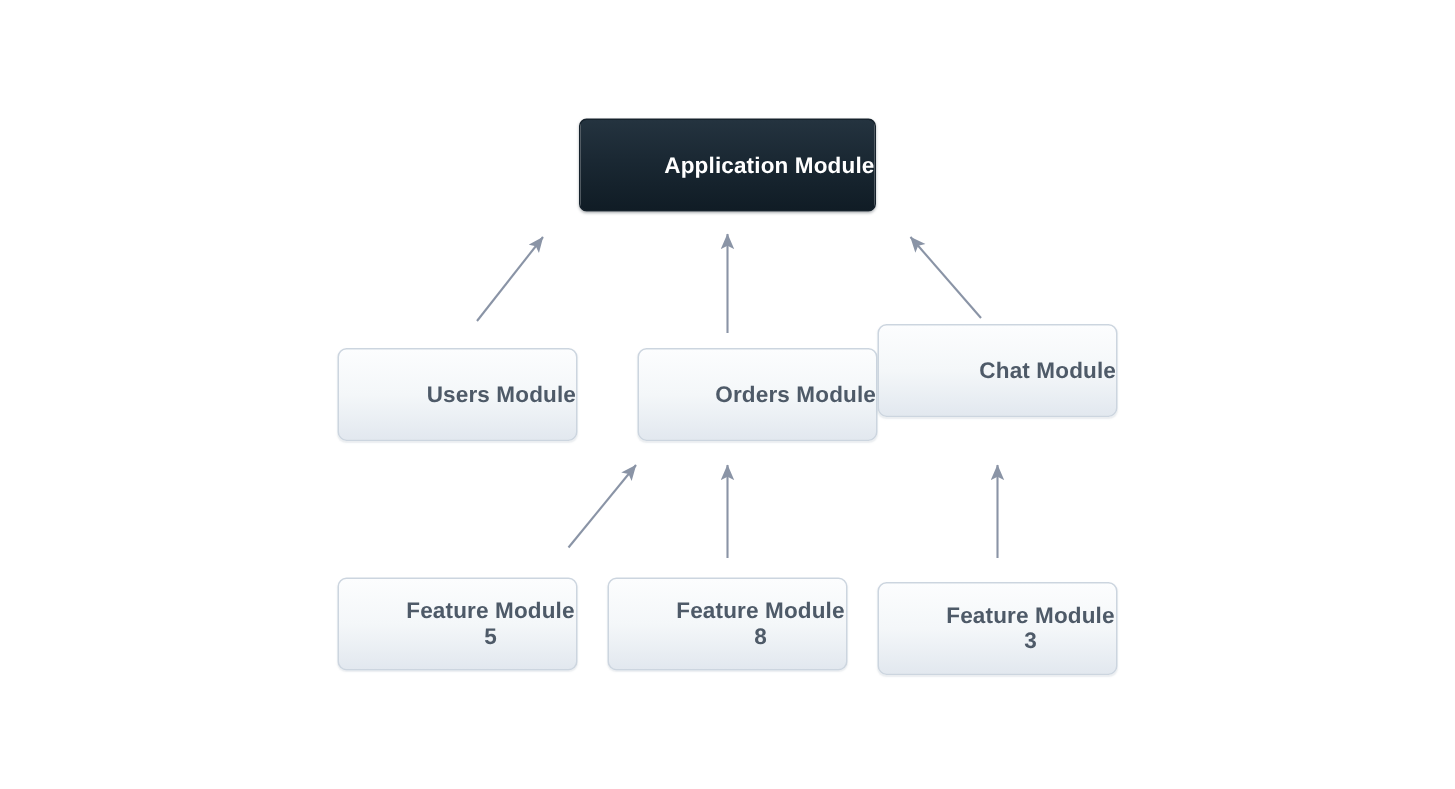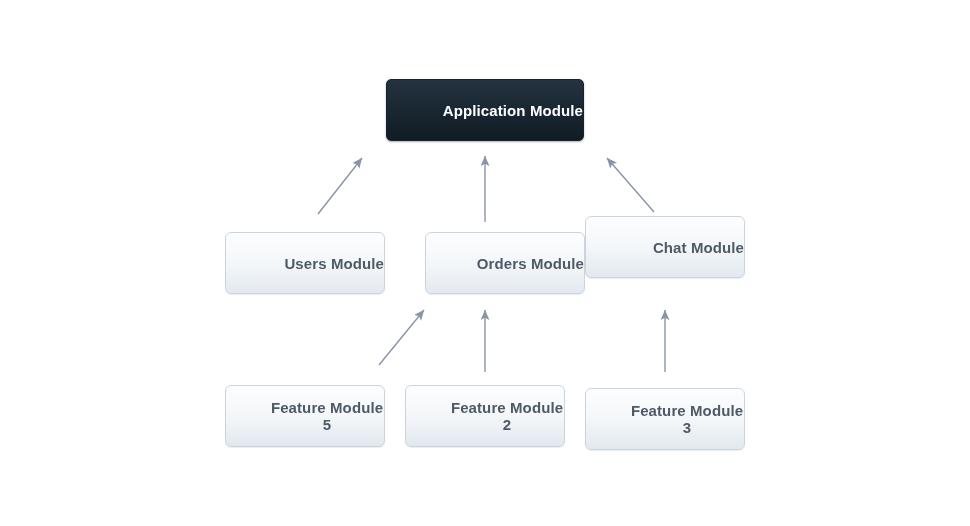--- a/index.html
+++ b/index.html
@@ -79,19 +79,19 @@
     <span>Orders Module</span>
   </div>
   <div class="node light" style="left:585px;top:216px;width:160px;height:62px;">
     <span>Chat Module</span>
   </div>
 
   <div class="node light" style="left:225px;top:385px;width:160px;height:62px;">
     <span>Feature Module 5</span>
   </div>
   <div class="node light" style="left:405px;top:385px;width:160px;height:62px;">
-    <span>Feature Module 2</span>
+    <span>Feature Module 8</span>
   </div>
   <div class="node light" style="left:585px;top:388px;width:160px;height:62px;">
     <span>Feature Module 3</span>
   </div>
 
 </div>
 
 </body></html>

